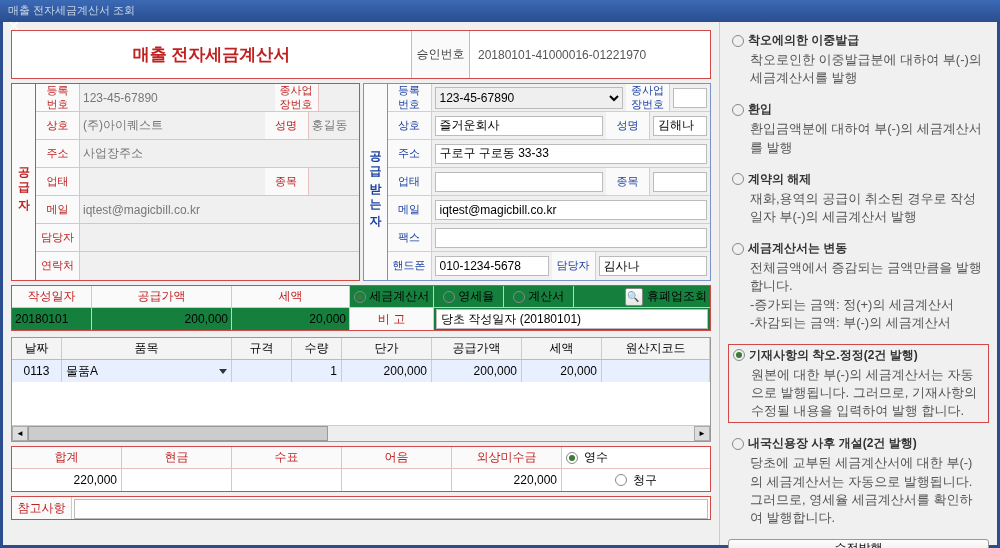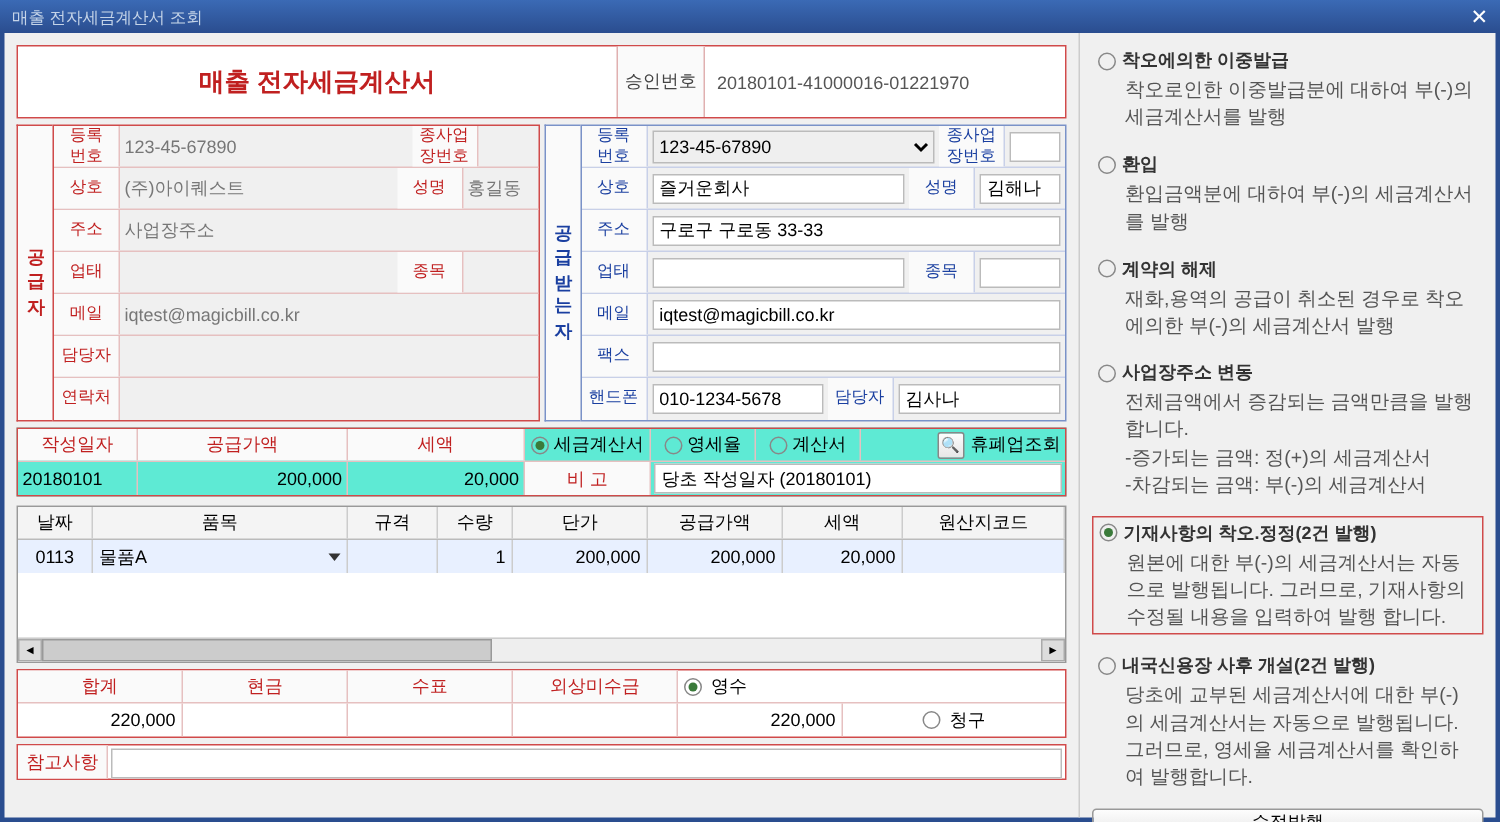--- a/index.html
+++ b/index.html
@@ -12,22 +12,23 @@
     height: 548px;
     overflow: hidden;
   }
   .titlebar {
     height: 22px;
     background: linear-gradient(to bottom, #3b6ab5, #2a4d8f);
     color: #c5d4e8;
     padding: 3px 8px;
     display: flex;
     justify-content: space-between;
-    align-items: center;
+    align-items: flex-start;
     font-size: 11px;
+    flex-direction: column;
   }
   .titlebar .close {
     color: #fff;
     font-size: 14px;
     cursor: pointer;
   }
   .body {
     display: flex;
     height: 526px;
     background: #f0f0f0;
@@ -138,21 +139,21 @@
     padding:0 4px;
     font-size:12px;
     font-family:inherit;
   }
   input[type=text]:disabled{background:#fff;border-color:#ddd;color:#999;}
   select{height:22px;border:1px solid #bbb;font-family:inherit;font-size:12px;width:100%;}
 
   .docmeta {
     margin-top:4px;
     border:1px solid #d04a4a;
-    background:#5eead4;
+    background:#15803d;
   }
   .mrow{display:flex;height:22px;border-bottom:1px solid #e6c0c0;}
   .mrow:last-child{border-bottom:none;}
   .mcell{border-right:1px solid #e6c0c0;display:flex;align-items:center;justify-content:center;padding:0 3px;}
   .mcell:last-child{border-right:none;}
   .mhdr{color:#c02020;background:#fafafa;}
 
   .items{
     margin-top:6px;
     border:1px solid #999;
@@ -378,20 +379,21 @@
           </div>
         <div class="btn">►</div>
       </div>
     </div>
 
     <div class="totals">
       <div class="trow">
         <div class="tcell thdr" style="width:110px">합계</div>
         <div class="tcell thdr" style="width:110px">현금</div>
         <div class="tcell thdr" style="width:110px">수표</div>
+        <div class="tcell thdr" style="width:110px">어음</div>
         <div class="tcell thdr" style="width:110px">외상미수금</div>
         <div class="tcell" style="flex:1;justify-content:flex-start;gap:6px">
           <span class="radio on"></span>
             <span>영수</span>
         </div>
       </div>
       <div class="trow">
         <div class="tcell r" style="width:110px">220,000</div>
         <div class="tcell r" style="width:110px"></div>
         <div class="tcell r" style="width:110px"></div>
@@ -425,26 +427,26 @@
             <span class="radio"></span>
             <span>환입</span>
           </div>
           <div class="opt-desc" style="white-space: pre-line;">환입금액분에 대하여 부(-)의 세금계산서를 발행</div>
         </div>
         <div class="opt-group">
           <div class="opt-title">
             <span class="radio"></span>
             <span>계약의 해제</span>
           </div>
-          <div class="opt-desc" style="white-space: pre-line;">재화,용역의 공급이 취소된 경우로 착오에의한 부(-)의 세금계산서 발행</div>
+          <div class="opt-desc" style="white-space: pre-line;">재화,용역의 공급이 취소된 경우로 작성일자 부(-)의 세금계산서 발행</div>
         </div>
         <div class="opt-group">
           <div class="opt-title">
             <span class="radio"></span>
-            <span>사업장주소 변동</span>
+            <span>세금계산서는 변동</span>
           </div>
           <div class="opt-desc" style="white-space: pre-line;">전체금액에서 증감되는 금액만큼을 발행합니다.
 -증가되는 금액: 정(+)의 세금계산서
 -차감되는 금액: 부(-)의 세금계산서</div>
         </div>
         <div class="opt-group selected">
           <div class="opt-title">
             <span class="radio on"></span>
             <span>기재사항의 착오.정정(2건 발행)</span>
           </div>

